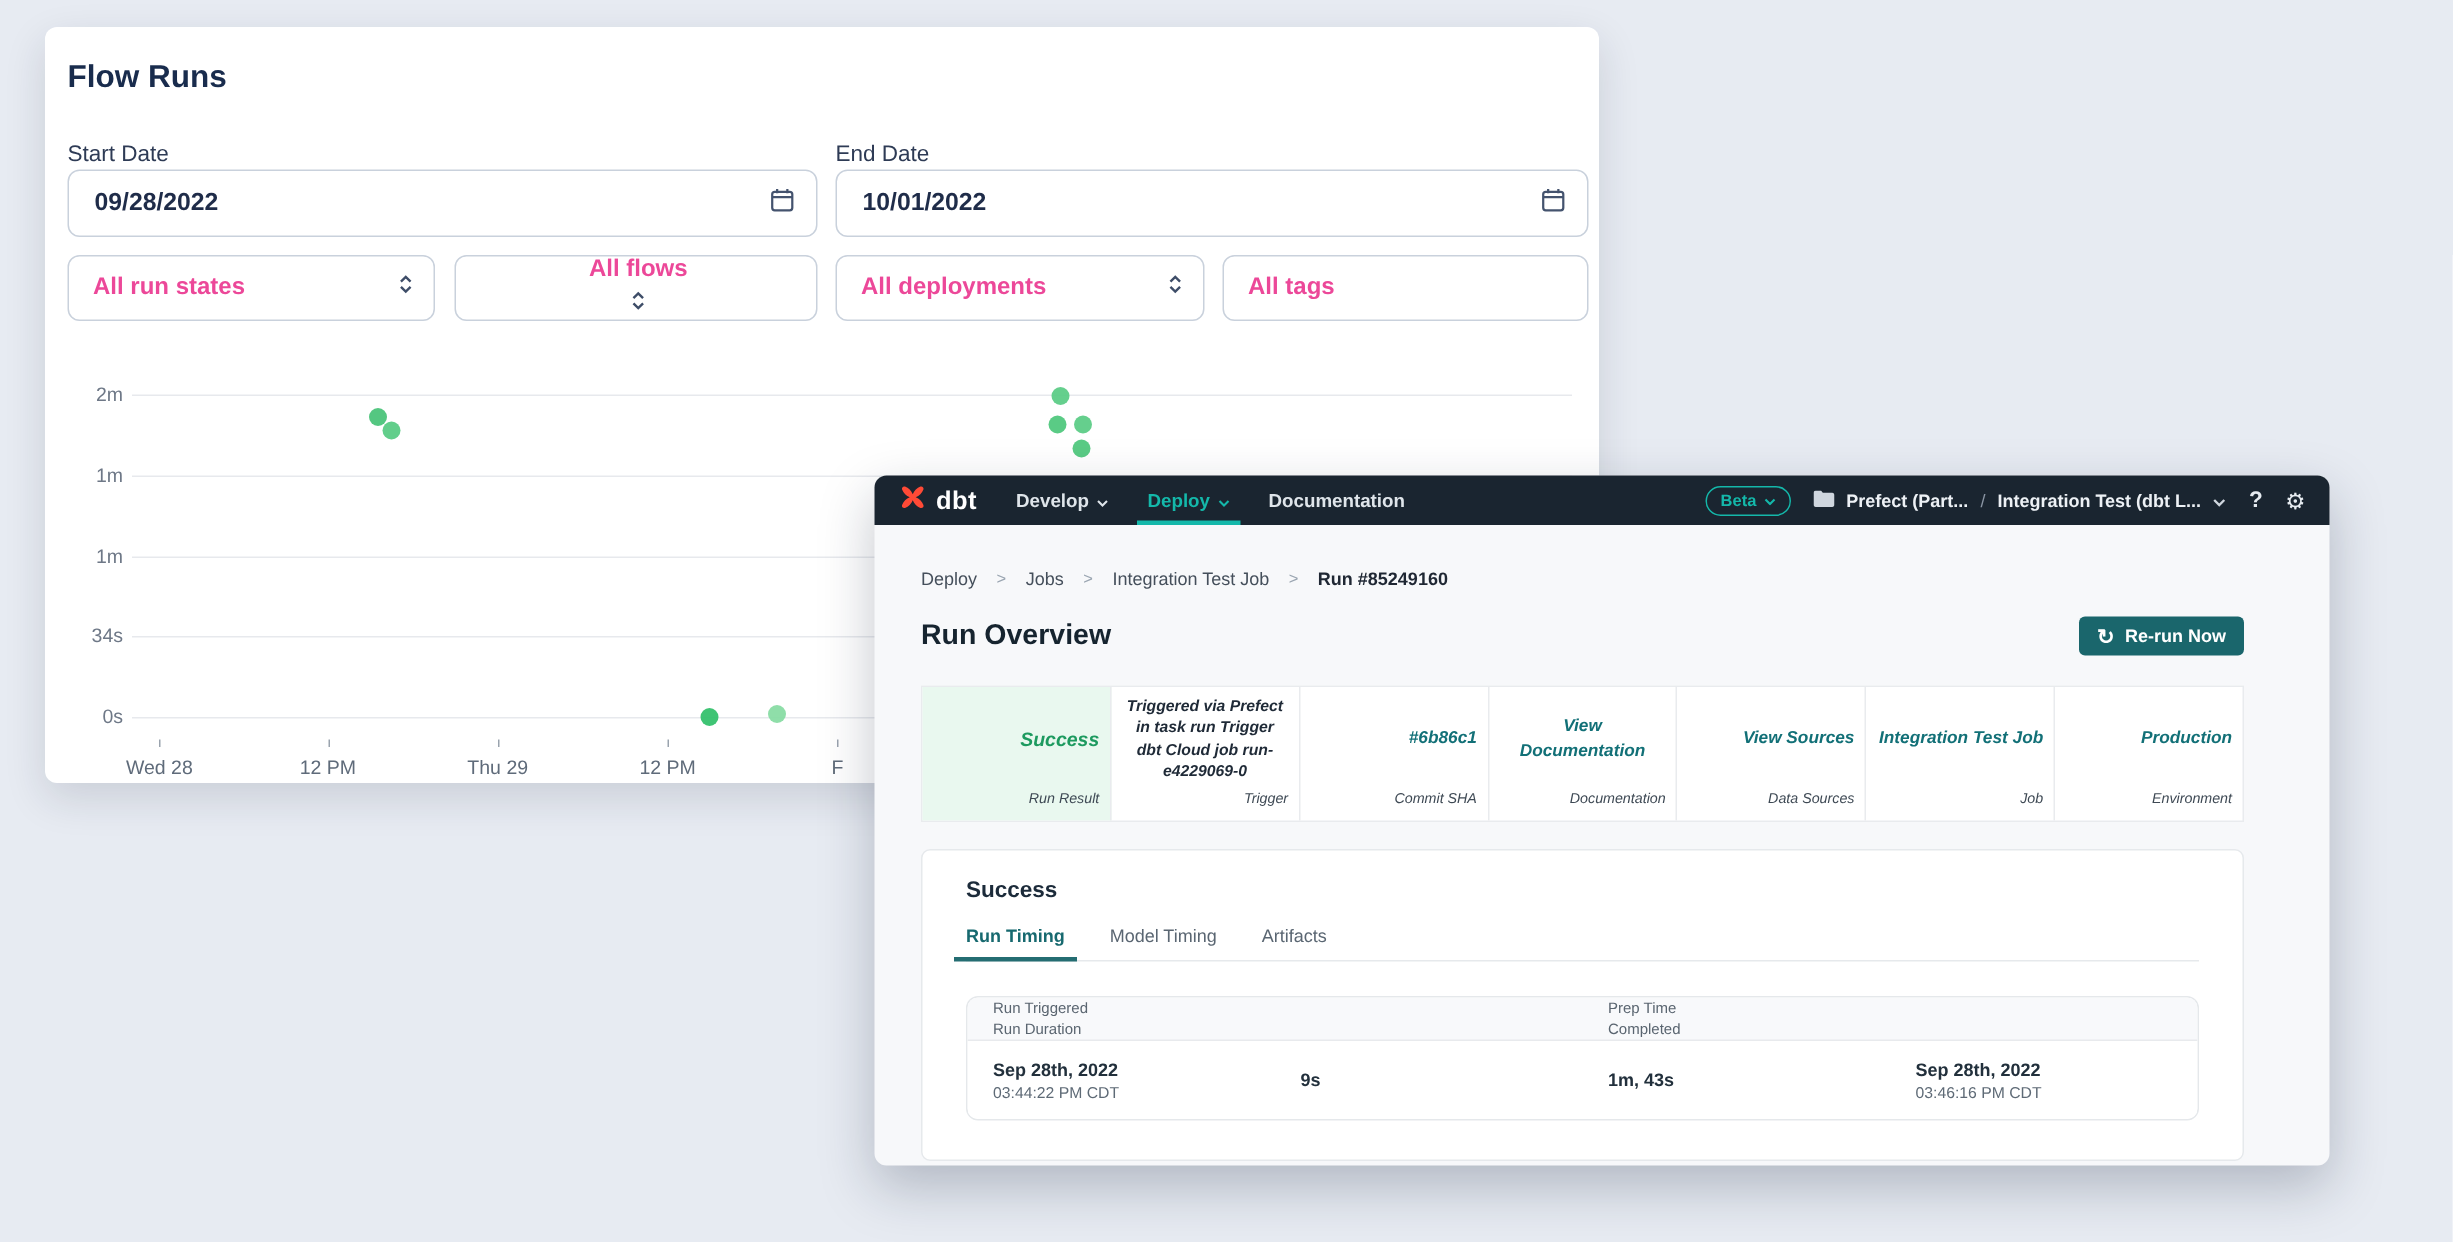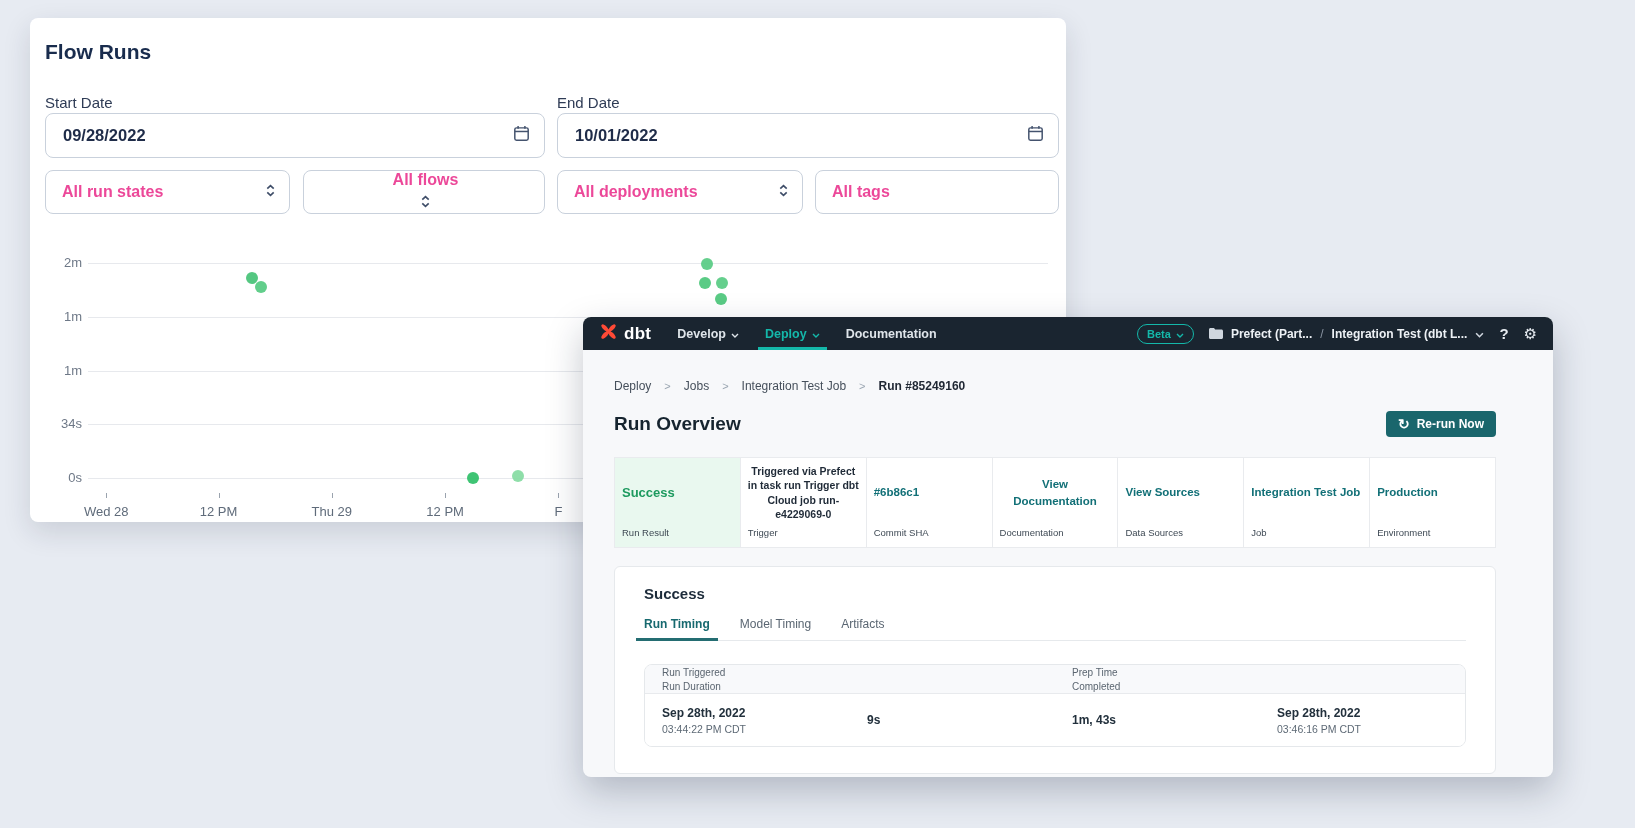--- a/index.html
+++ b/index.html
@@ -51,22 +51,22 @@
   .crumb { cursor: pointer; }
   .crumb.last { font-weight: 700; color: #1f2733; cursor: default; }
   .crumb-sep { color: #9aa5b1; font-size: 11px; }
   .title-row { margin-top: 16px; display: flex; align-items: center; justify-content: space-between; height: 30px; }
   .run-title { font-size: 19px; font-weight: 700; color: #16242f; }
   .rerun-btn { display: flex; align-items: center; gap: 7px; background: #1a666c; color: #fff; border: none;
     font-family: inherit; font-size: 12px; font-weight: 600; padding: 6px 12px; border-radius: 4px; cursor: pointer; }
   .rerun-btn .glyph { font-size: 14px; font-weight: 700; line-height: 1; }
 
   .cards-row { margin-top: 18px; height: 91px; display: flex; background: #fff; border: 1px solid #e9ebee; }
-  .sum-card { flex: 1; display: flex; flex-direction: column; align-items: flex-start; text-align: center;
-    border-right: 1px solid #e9ebee; padding: 0 7px; }
+  .sum-card { flex: 1; display: flex; flex-direction: column; align-items: flex-end; text-align: center;
+    border-right: 1px solid #e9ebee; padding: 0 7px; font-style: italic; }
   .sum-card:last-child { border-right: none; }
   .sum-card .value-wrap { flex: 1; display: flex; align-items: center; justify-content: center; }
   .sum-card .label { font-size: 9.5px; color: #3e4954; margin-bottom: 9px; }
   .sum-card.success { background: #e9f8ef; }
   .sum-card.success .value { font-size: 13px; font-weight: 700; color: #1d9a5f; }
   .sum-card.text .value { font-size: 10.5px; font-weight: 700; color: #1f2a37; line-height: 1.35; }
   .sum-card.link .value { font-size: 11.5px; font-weight: 700; color: #127077; line-height: 1.4; cursor: pointer; }
 
   .details-card { margin-top: 18px; height: 208px; background: #fff; border: 1px solid #e6e9ec; border-radius: 6px;
     padding: 18px 29px; }

